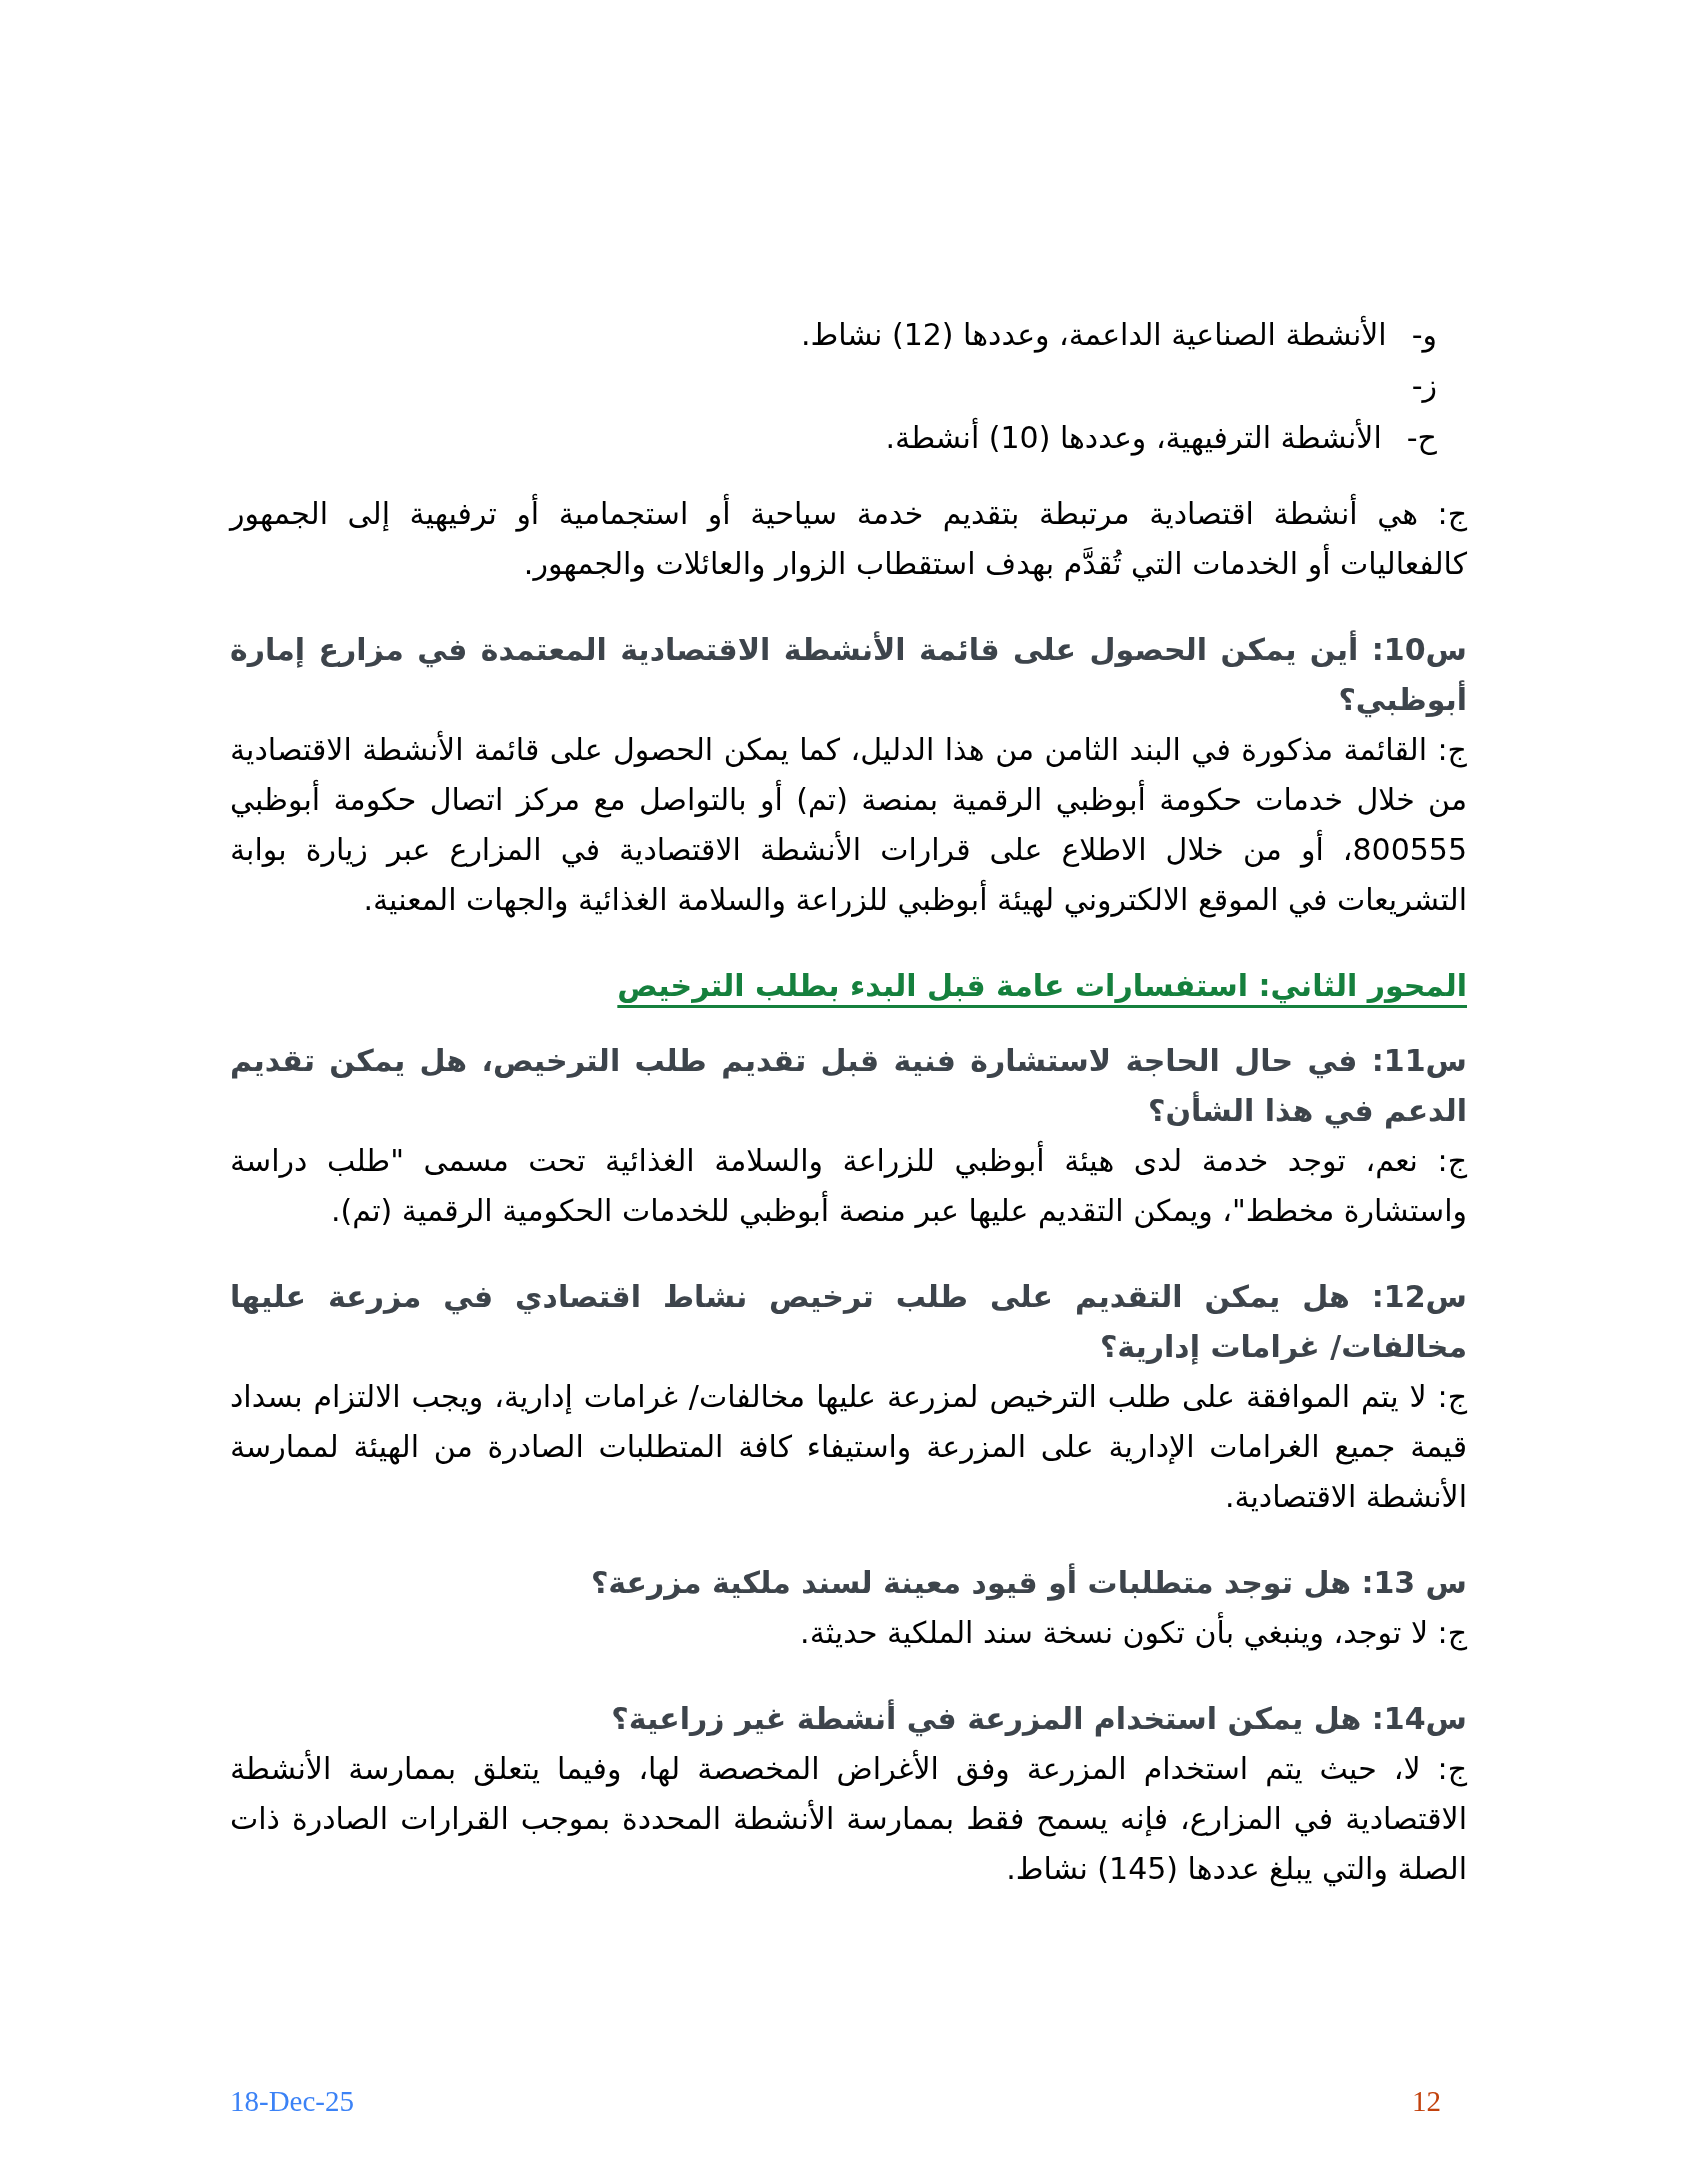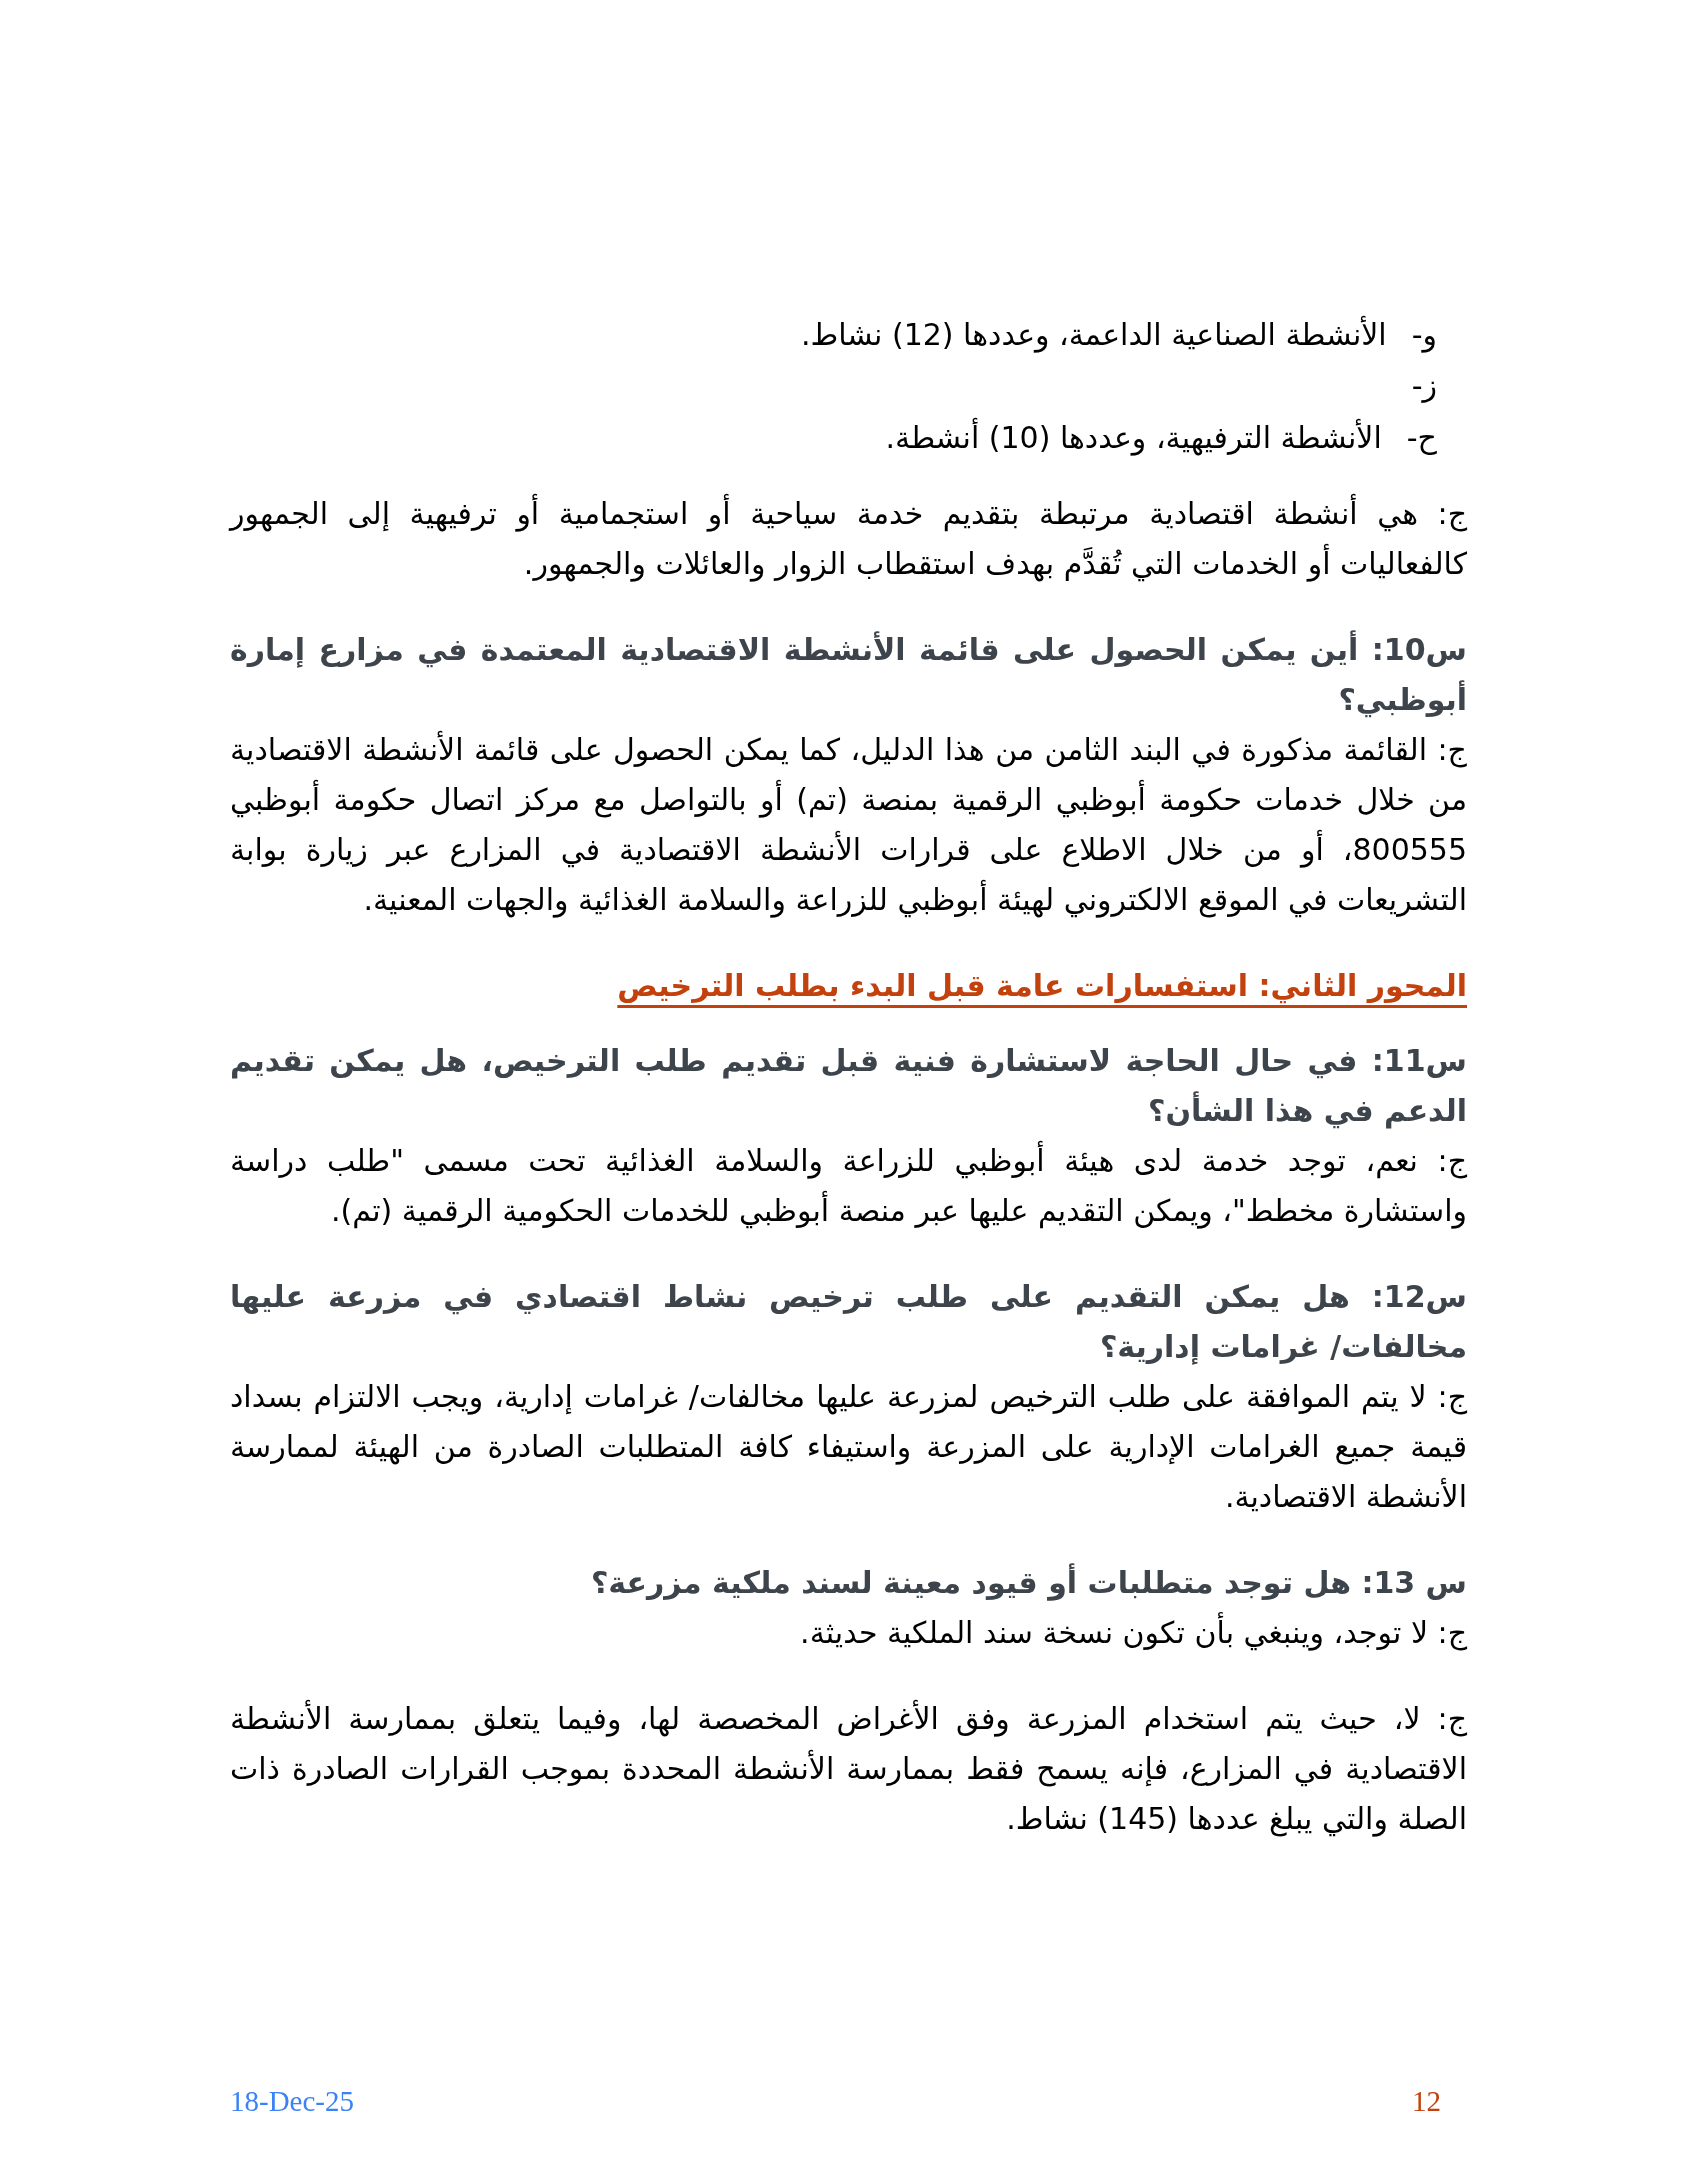--- a/index.html
+++ b/index.html
@@ -61,21 +61,21 @@
   }
   .answer {
     margin: 0;
     color: #000000;
     text-align: justify;
     text-align-last: right;
   }
   .section-header {
     margin: 17px 0 25px 0;
     font-weight: bold;
-    color: #c2410c;
+    color: #15803d;
     text-align: right;
     text-align-last: right;
   }
   .section-header .underlined {
     text-decoration: underline;
     text-decoration-thickness: 2.6px;
     text-underline-offset: 9.3px;
   }
   .footer-date {
     position: absolute;
@@ -138,20 +138,21 @@
       <p class="question">س12: هل يمكن التقديم على طلب ترخيص نشاط اقتصادي في مزرعة عليها مخالفات/ غرامات إدارية؟</p>
       <p class="answer">ج: لا يتم الموافقة على طلب الترخيص لمزرعة عليها مخالفات/ غرامات إدارية، ويجب الالتزام بسداد قيمة جميع الغرامات الإدارية على المزرعة واستيفاء كافة المتطلبات الصادرة من الهيئة لممارسة الأنشطة الاقتصادية.</p>
     </div>
 
     <div class="qa-block">
       <p class="question">س 13: هل توجد متطلبات أو قيود معينة لسند ملكية مزرعة؟</p>
       <p class="answer">ج: لا توجد، وينبغي بأن تكون نسخة سند الملكية حديثة.</p>
     </div>
 
     <div class="qa-block">
+      <p class="question">س14: هل يمكن استخدام المزرعة في أنشطة غير زراعية؟</p>
       <p class="answer">ج: لا، حيث يتم استخدام المزرعة وفق الأغراض المخصصة لها، وفيما يتعلق بممارسة الأنشطة الاقتصادية في المزارع، فإنه يسمح فقط بممارسة الأنشطة المحددة بموجب القرارات الصادرة ذات الصلة والتي يبلغ عددها (145) نشاط.</p>
     </div>
 
   </div>
 
   <div class="footer-date">18-Dec-25</div>
   <div class="footer-page-number">12</div>
 
 </div>
 

